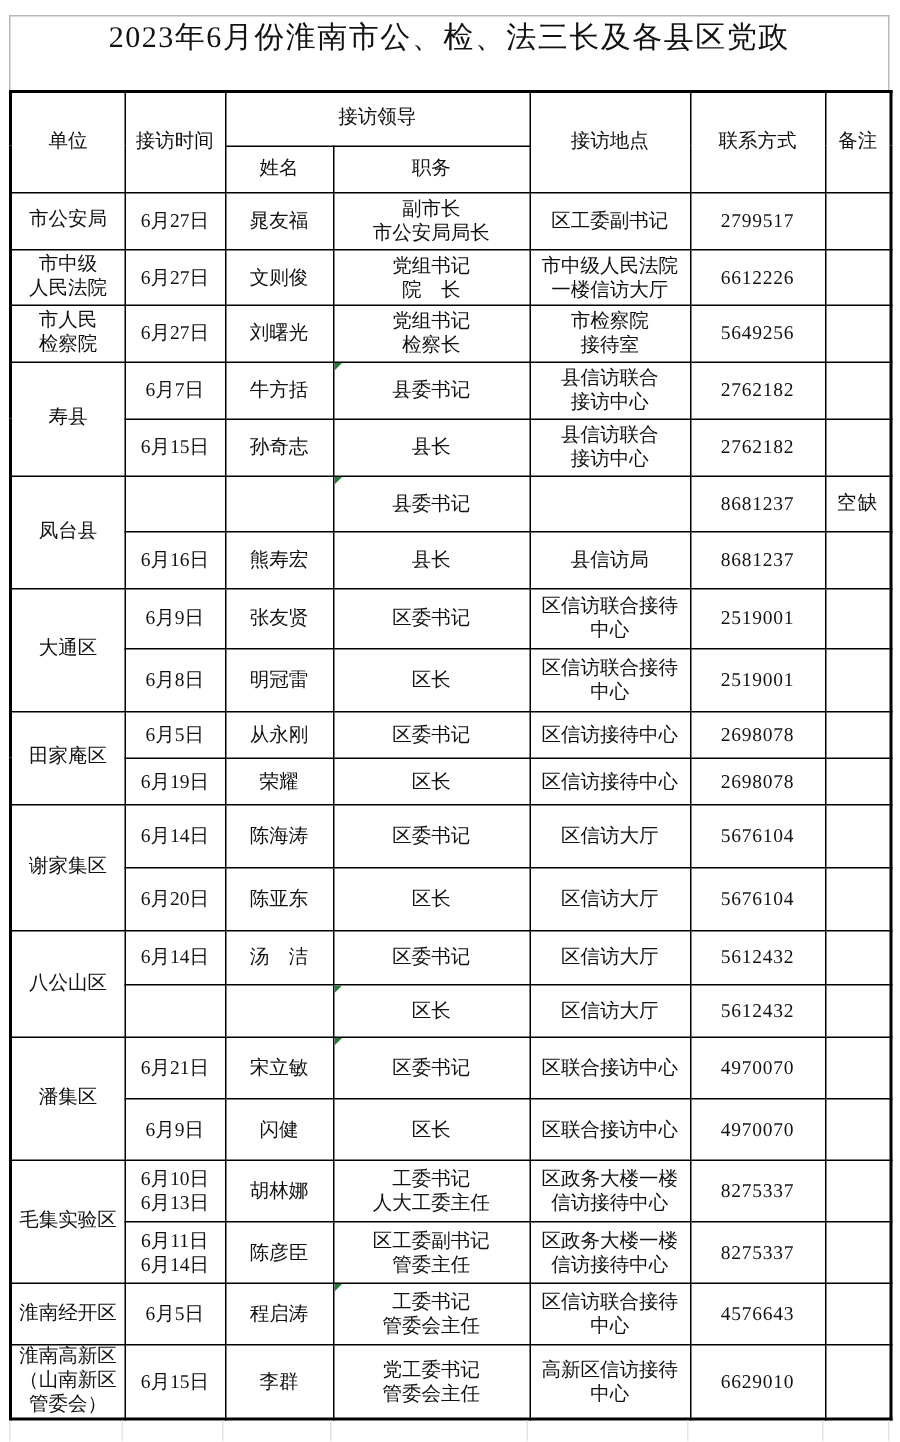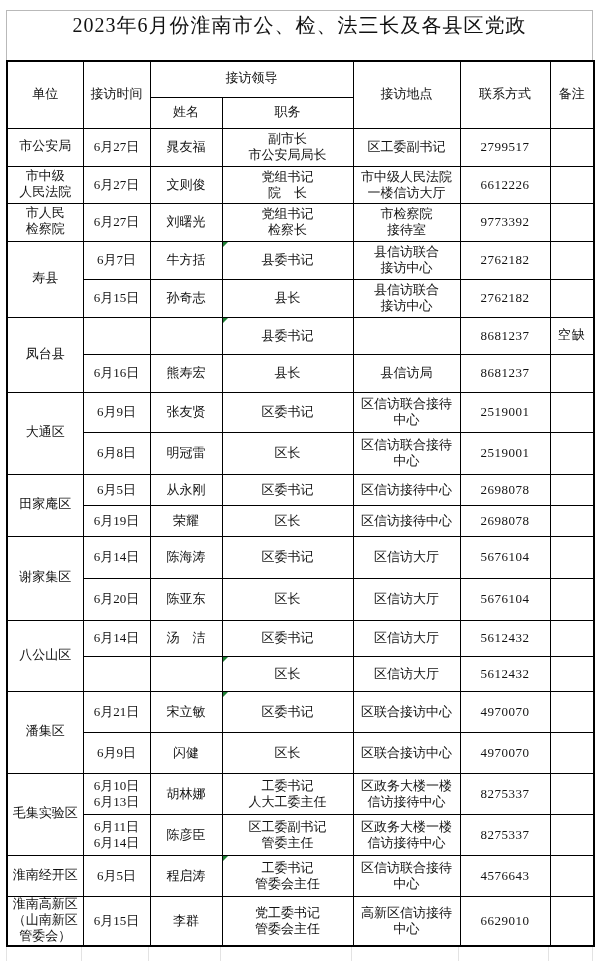--- a/index.html
+++ b/index.html
@@ -128,21 +128,21 @@
 
     <tr style="height:38px">
       <td class="unit">市人民
 检察院</td>
       <td>6月27日</td>
       <td>刘曙光</td>
       <td>党组书记
 检察长</td>
       <td>市检察院
 接待室</td>
-      <td class="num">9773392</td>
+      <td class="num">5649256</td>
       <td></td>
     </tr>
 
     <tr style="height:38px">
       <td class="unit" rowspan="2">寿县</td>
       <td>6月7日</td>
       <td>牛方括</td>
       <td><span class="tri"></span><span>县委书记</span></td>
       <td>县信访联合
 接访中心</td>

